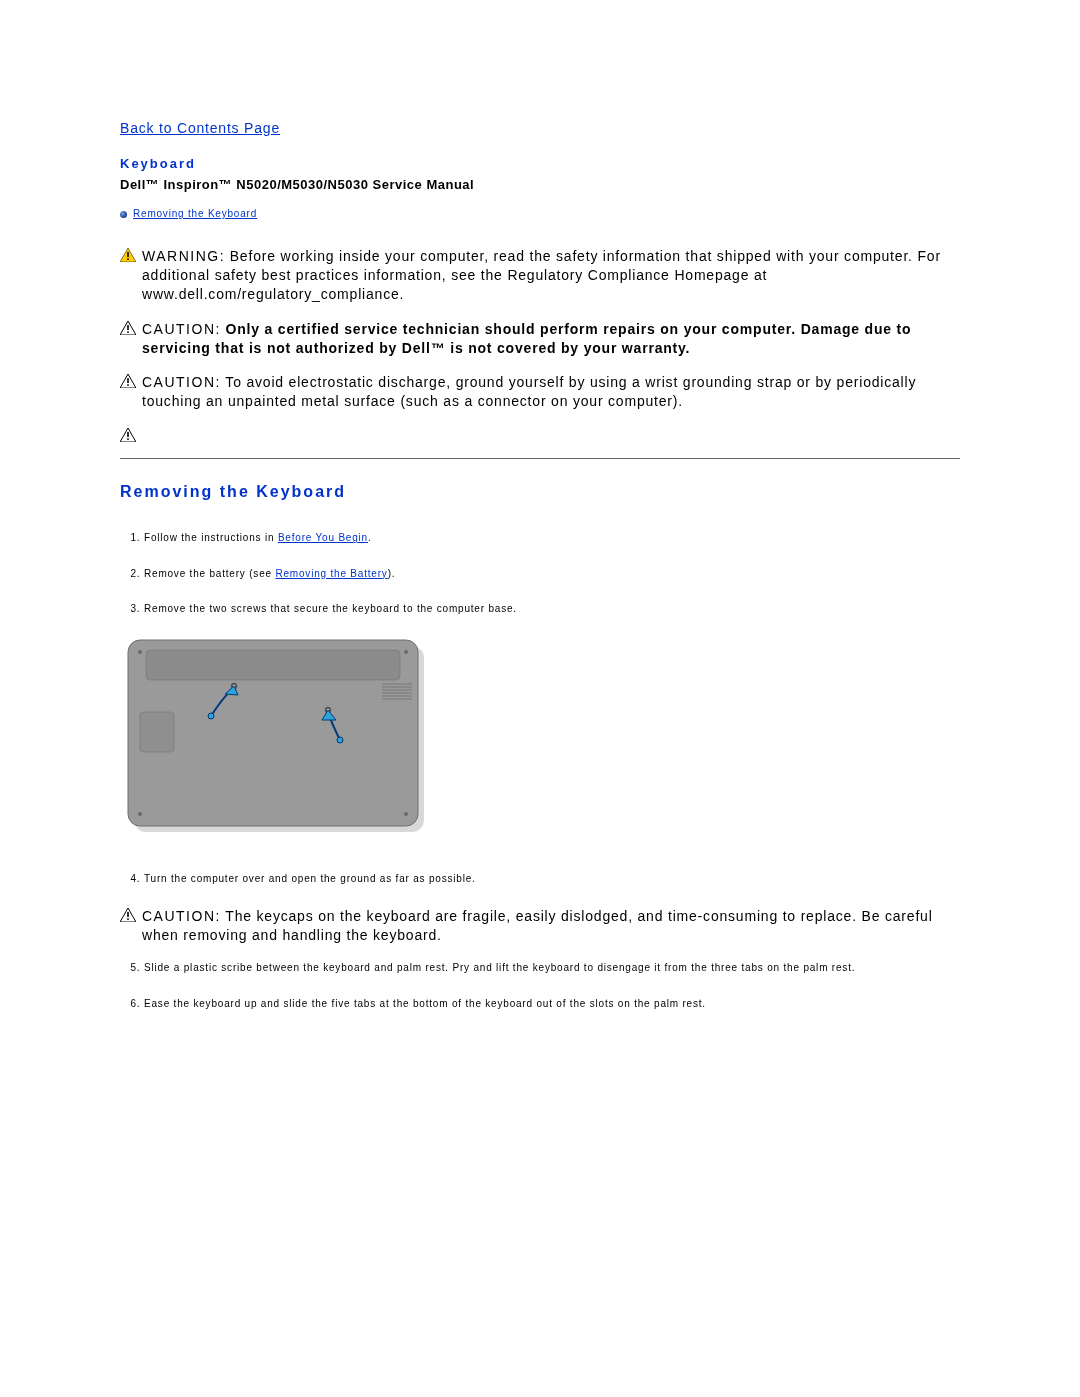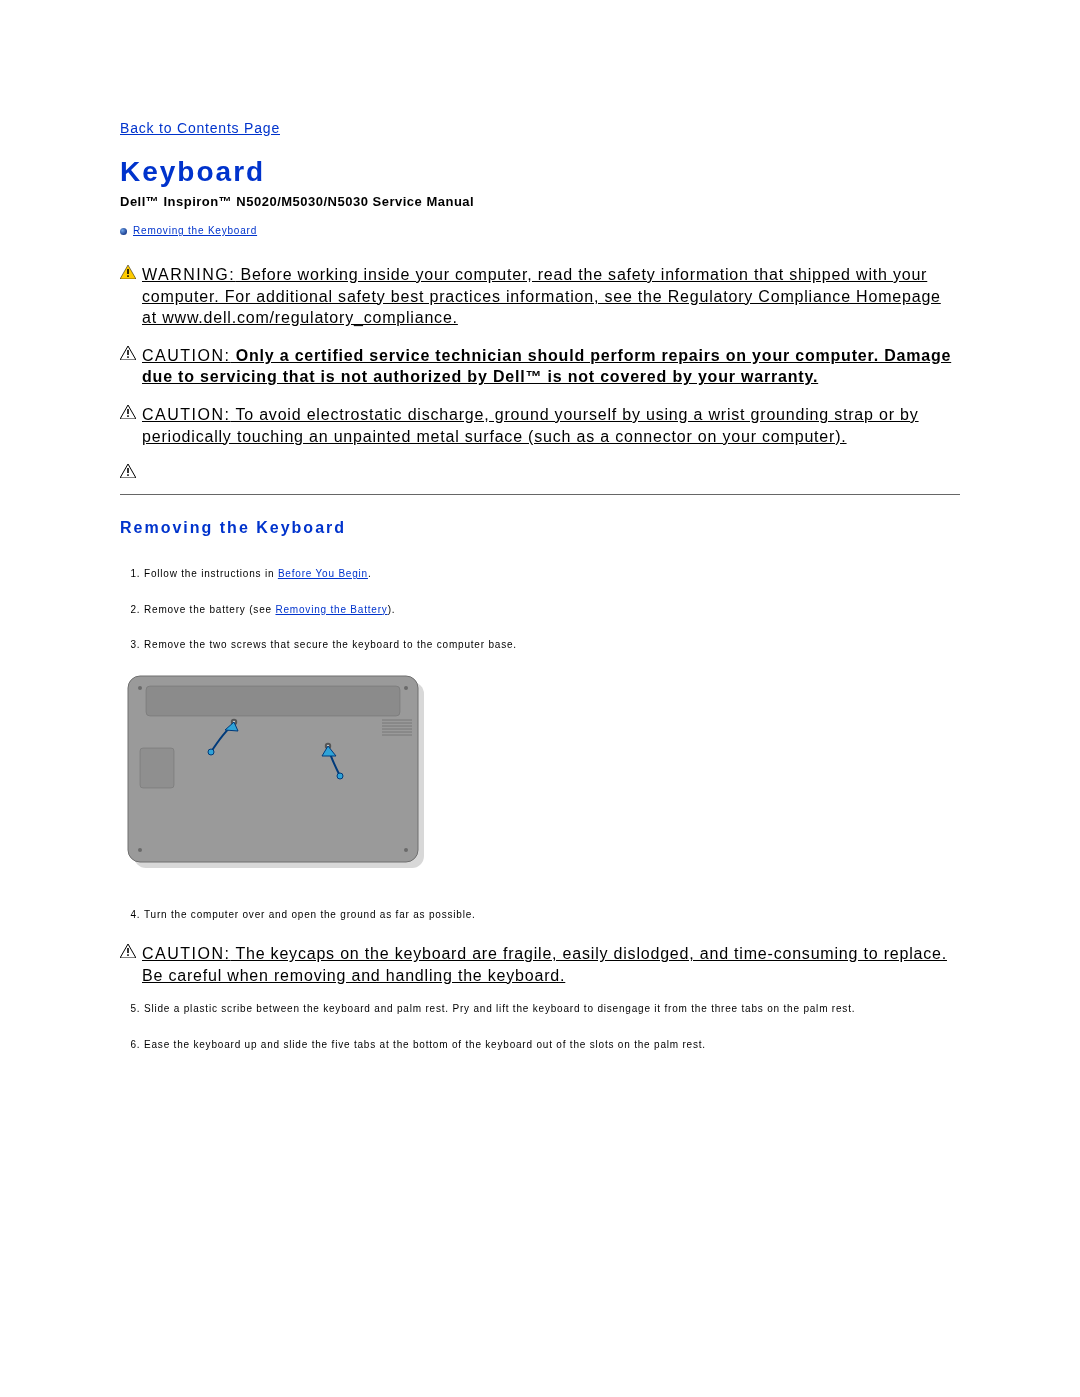--- a/index.html
+++ b/index.html
@@ -13,21 +13,21 @@
   }
   .back-link {
     font-size: 14px;
     letter-spacing: 0.8px;
     color: #0033cc;
     text-decoration: underline;
     display: inline-block;
     margin-bottom: 20px;
   }
   h1.page-title {
-    font-size: 28px;
+    font-size: 13px;
     font-weight: bold;
     color: #0033cc;
     letter-spacing: 2px;
     margin: 0 0 6px 0;
   }
   .manual-subtitle {
     font-size: 13px;
     font-weight: bold;
     letter-spacing: 0.5px;
     margin: 0 0 16px 0;
@@ -64,24 +64,23 @@
   .notice-icon {
     flex: 0 0 16px;
     margin-right: 6px;
     margin-top: 1px;
   }
   .notice-icon svg {
     display: block;
   }
   .notice-text {
     flex: 1;
-    font-size: 16px;
+    font-size: 14px;
     letter-spacing: 0.8px;
     line-height: 1.35;
-    text-decoration: underline;
   }
   .notice-text .label {
     letter-spacing: 1.5px;
   }
   hr.sep {
     border: none;
     border-top: 1px solid #666;
     margin: 8px 0 24px 0;
   }
   h2.section-title {

